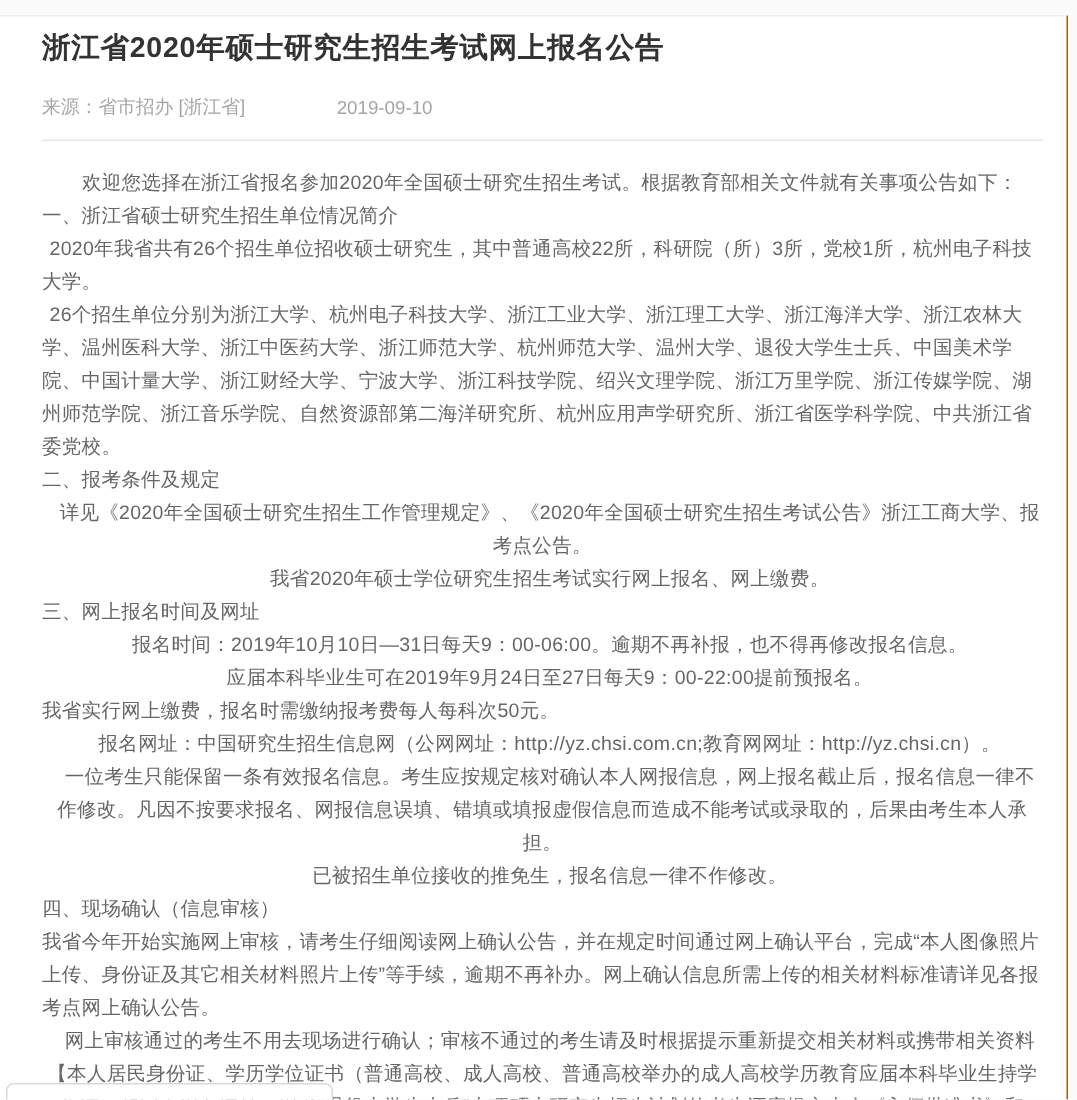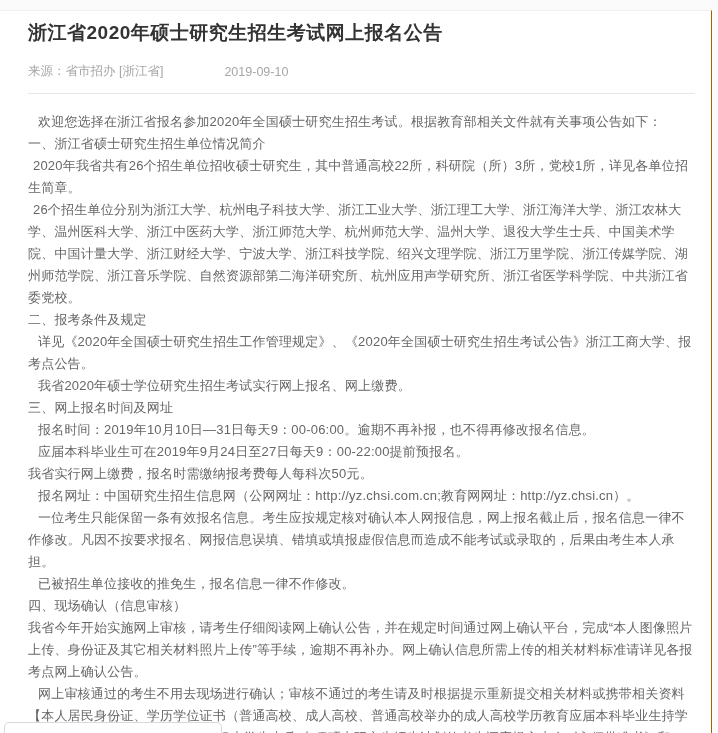--- a/index.html
+++ b/index.html
@@ -45,21 +45,21 @@
     height:0;
   }
   .article{
     margin-top:17px;
     font-size:13px;
     line-height:22px;
     color:#666666;
     letter-spacing:0.2px;
   }
   .article p{margin:0;padding:0;}
-  .ind{text-indent:10px;}
+  .ind{text-indent:10px;text-align:center;}
   .ind-s{text-indent:5px;}
   .partial-popup{
     position:absolute;
     left:4px;
     top:722px;
     width:218px;
     height:28px;
     background:#ffffff;
     border:1px solid #d9d9d9;
     border-radius:5px;
@@ -76,21 +76,21 @@
   <div class="meta-row">
     <span class="source">来源：省市招办 [浙江省]</span>
     <span class="date">2019-09-10</span>
   </div>
 
   <hr class="divider">
 
   <div class="article">
     <p class="ind">欢迎您选择在浙江省报名参加2020年全国硕士研究生招生考试。根据教育部相关文件就有关事项公告如下：</p>
     <p>一、浙江省硕士研究生招生单位情况简介</p>
-    <p class="ind-s">2020年我省共有26个招生单位招收硕士研究生，其中普通高校22所，科研院（所）3所，党校1所，详见各单位招生简章。</p>
+    <p class="ind-s">2020年我省共有26个招生单位招收硕士研究生，其中普通高校22所，科研院（所）3所，党校1所，杭州电子科技大学。</p>
     <p class="ind-s">26个招生单位分别为浙江大学、杭州电子科技大学、浙江工业大学、浙江理工大学、浙江海洋大学、浙江农林大学、温州医科大学、浙江中医药大学、浙江师范大学、杭州师范大学、温州大学、退役大学生士兵、中国美术学院、中国计量大学、浙江财经大学、宁波大学、浙江科技学院、绍兴文理学院、浙江万里学院、浙江传媒学院、湖州师范学院、浙江音乐学院、自然资源部第二海洋研究所、杭州应用声学研究所、浙江省医学科学院、中共浙江省委党校。</p>
     <p>二、报考条件及规定</p>
     <p class="ind">详见《2020年全国硕士研究生招生工作管理规定》、《2020年全国硕士研究生招生考试公告》浙江工商大学、报考点公告。</p>
     <p class="ind">我省2020年硕士学位研究生招生考试实行网上报名、网上缴费。</p>
     <p>三、网上报名时间及网址</p>
     <p class="ind">报名时间：2019年10月10日—31日每天9：00-06:00。逾期不再补报，也不得再修改报名信息。</p>
     <p class="ind">应届本科毕业生可在2019年9月24日至27日每天9：00-22:00提前预报名。</p>
     <p>我省实行网上缴费，报名时需缴纳报考费每人每科次50元。</p>
     <p class="ind">报名网址：中国研究生招生信息网（公网网址：http://yz.chsi.com.cn;教育网网址：http://yz.chsi.cn）。</p>
     <p class="ind">一位考生只能保留一条有效报名信息。考生应按规定核对确认本人网报信息，网上报名截止后，报名信息一律不作修改。凡因不按要求报名、网报信息误填、错填或填报虚假信息而造成不能考试或录取的，后果由考生本人承担。</p>

